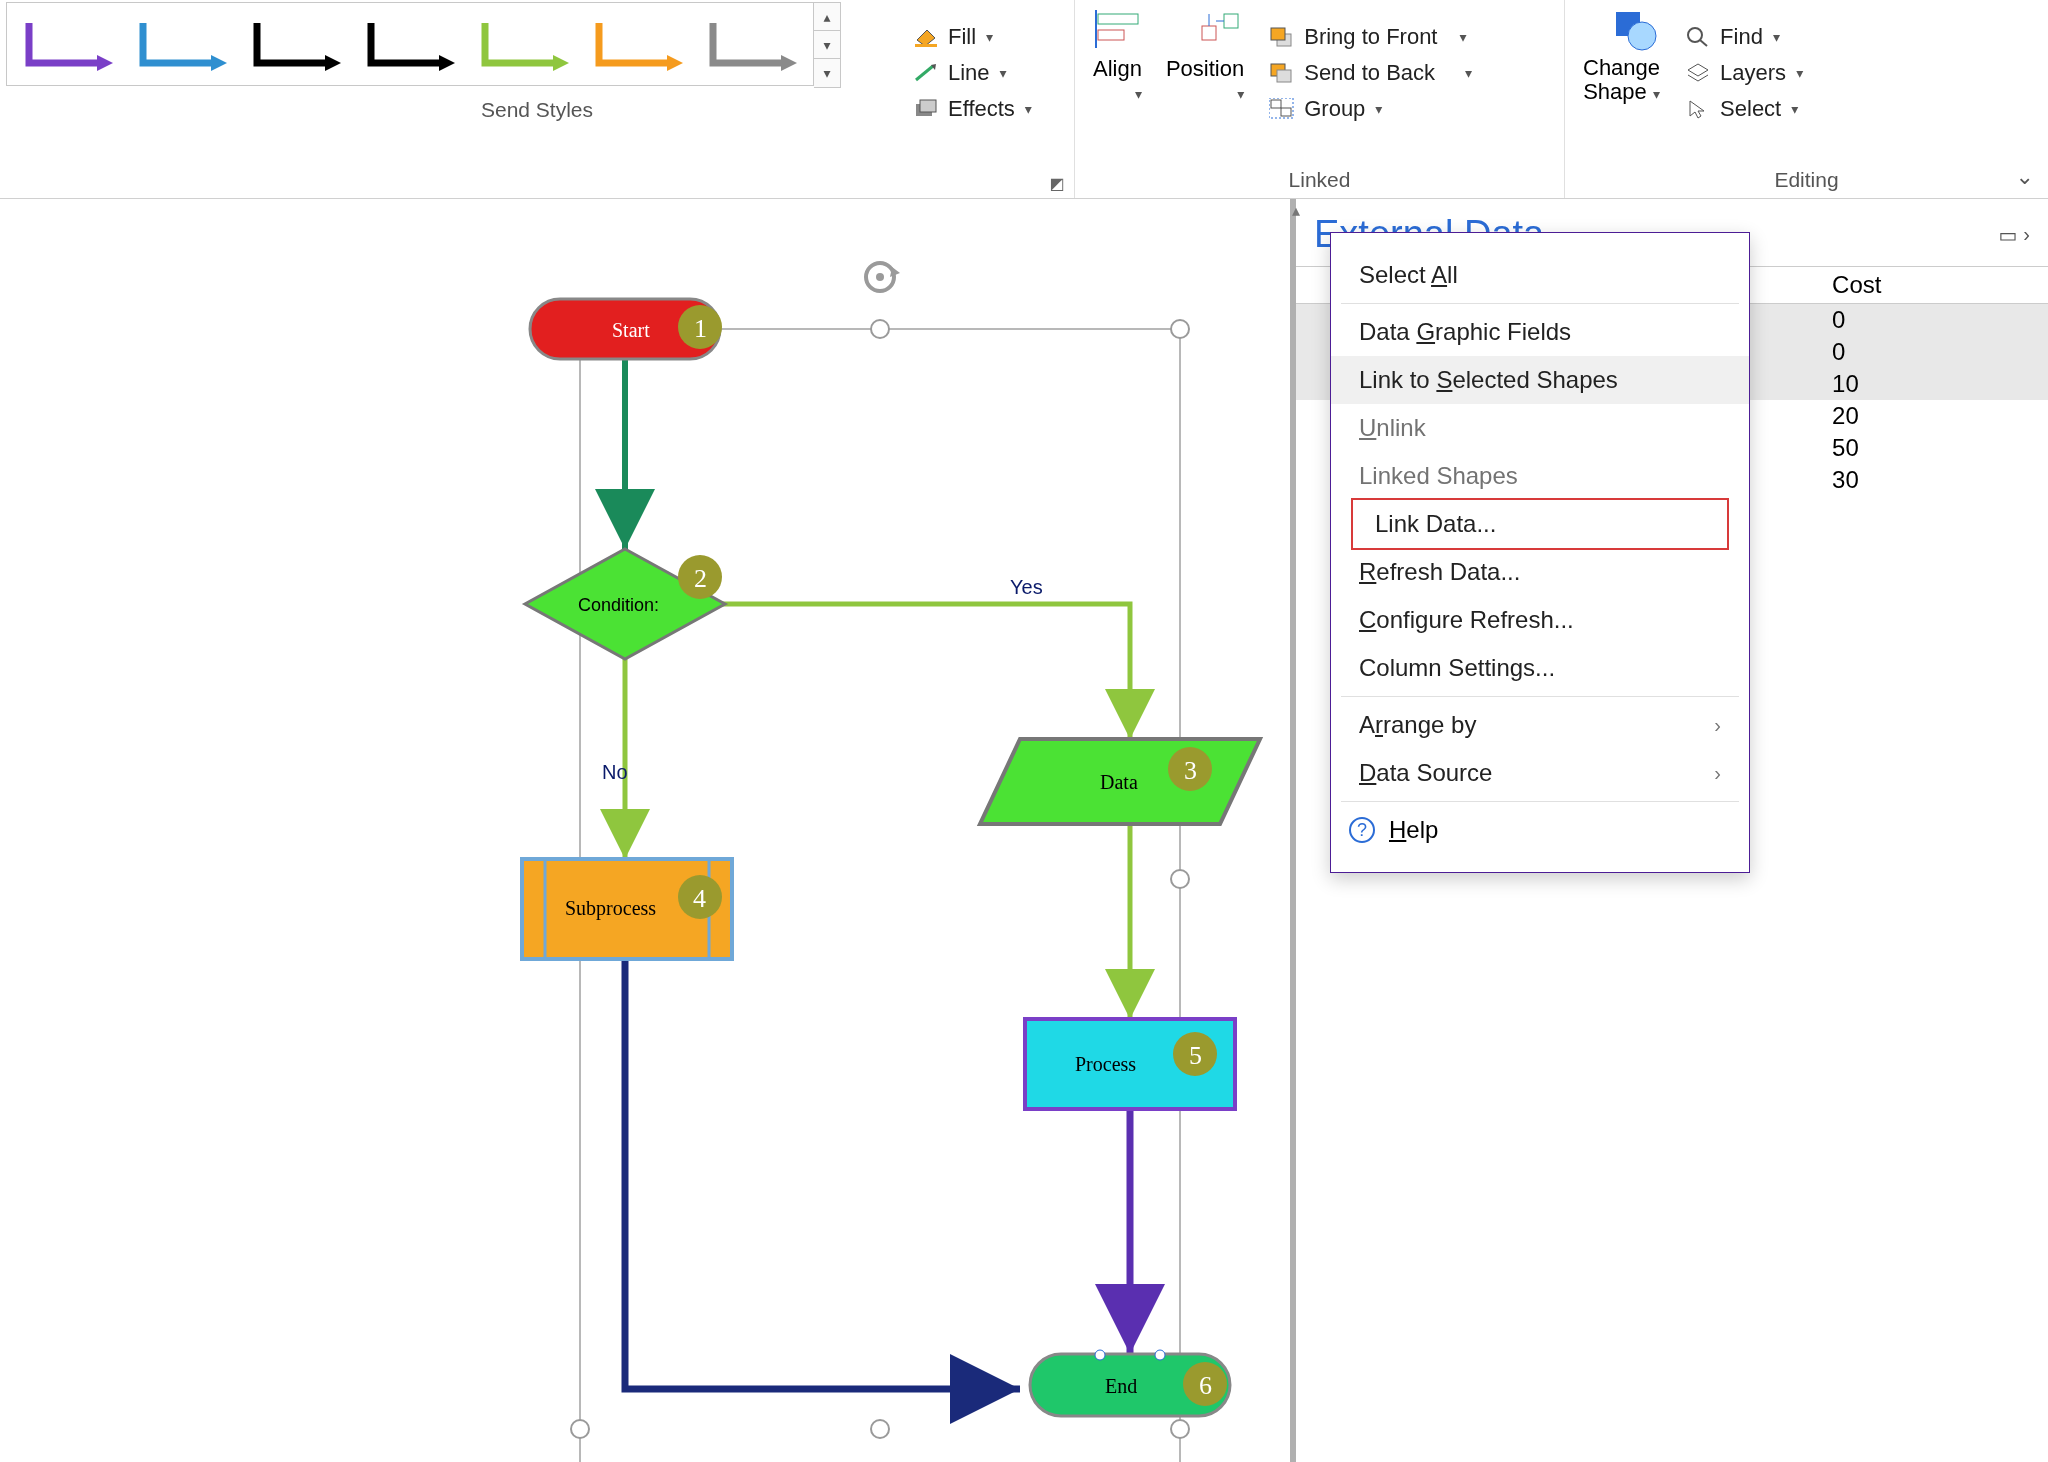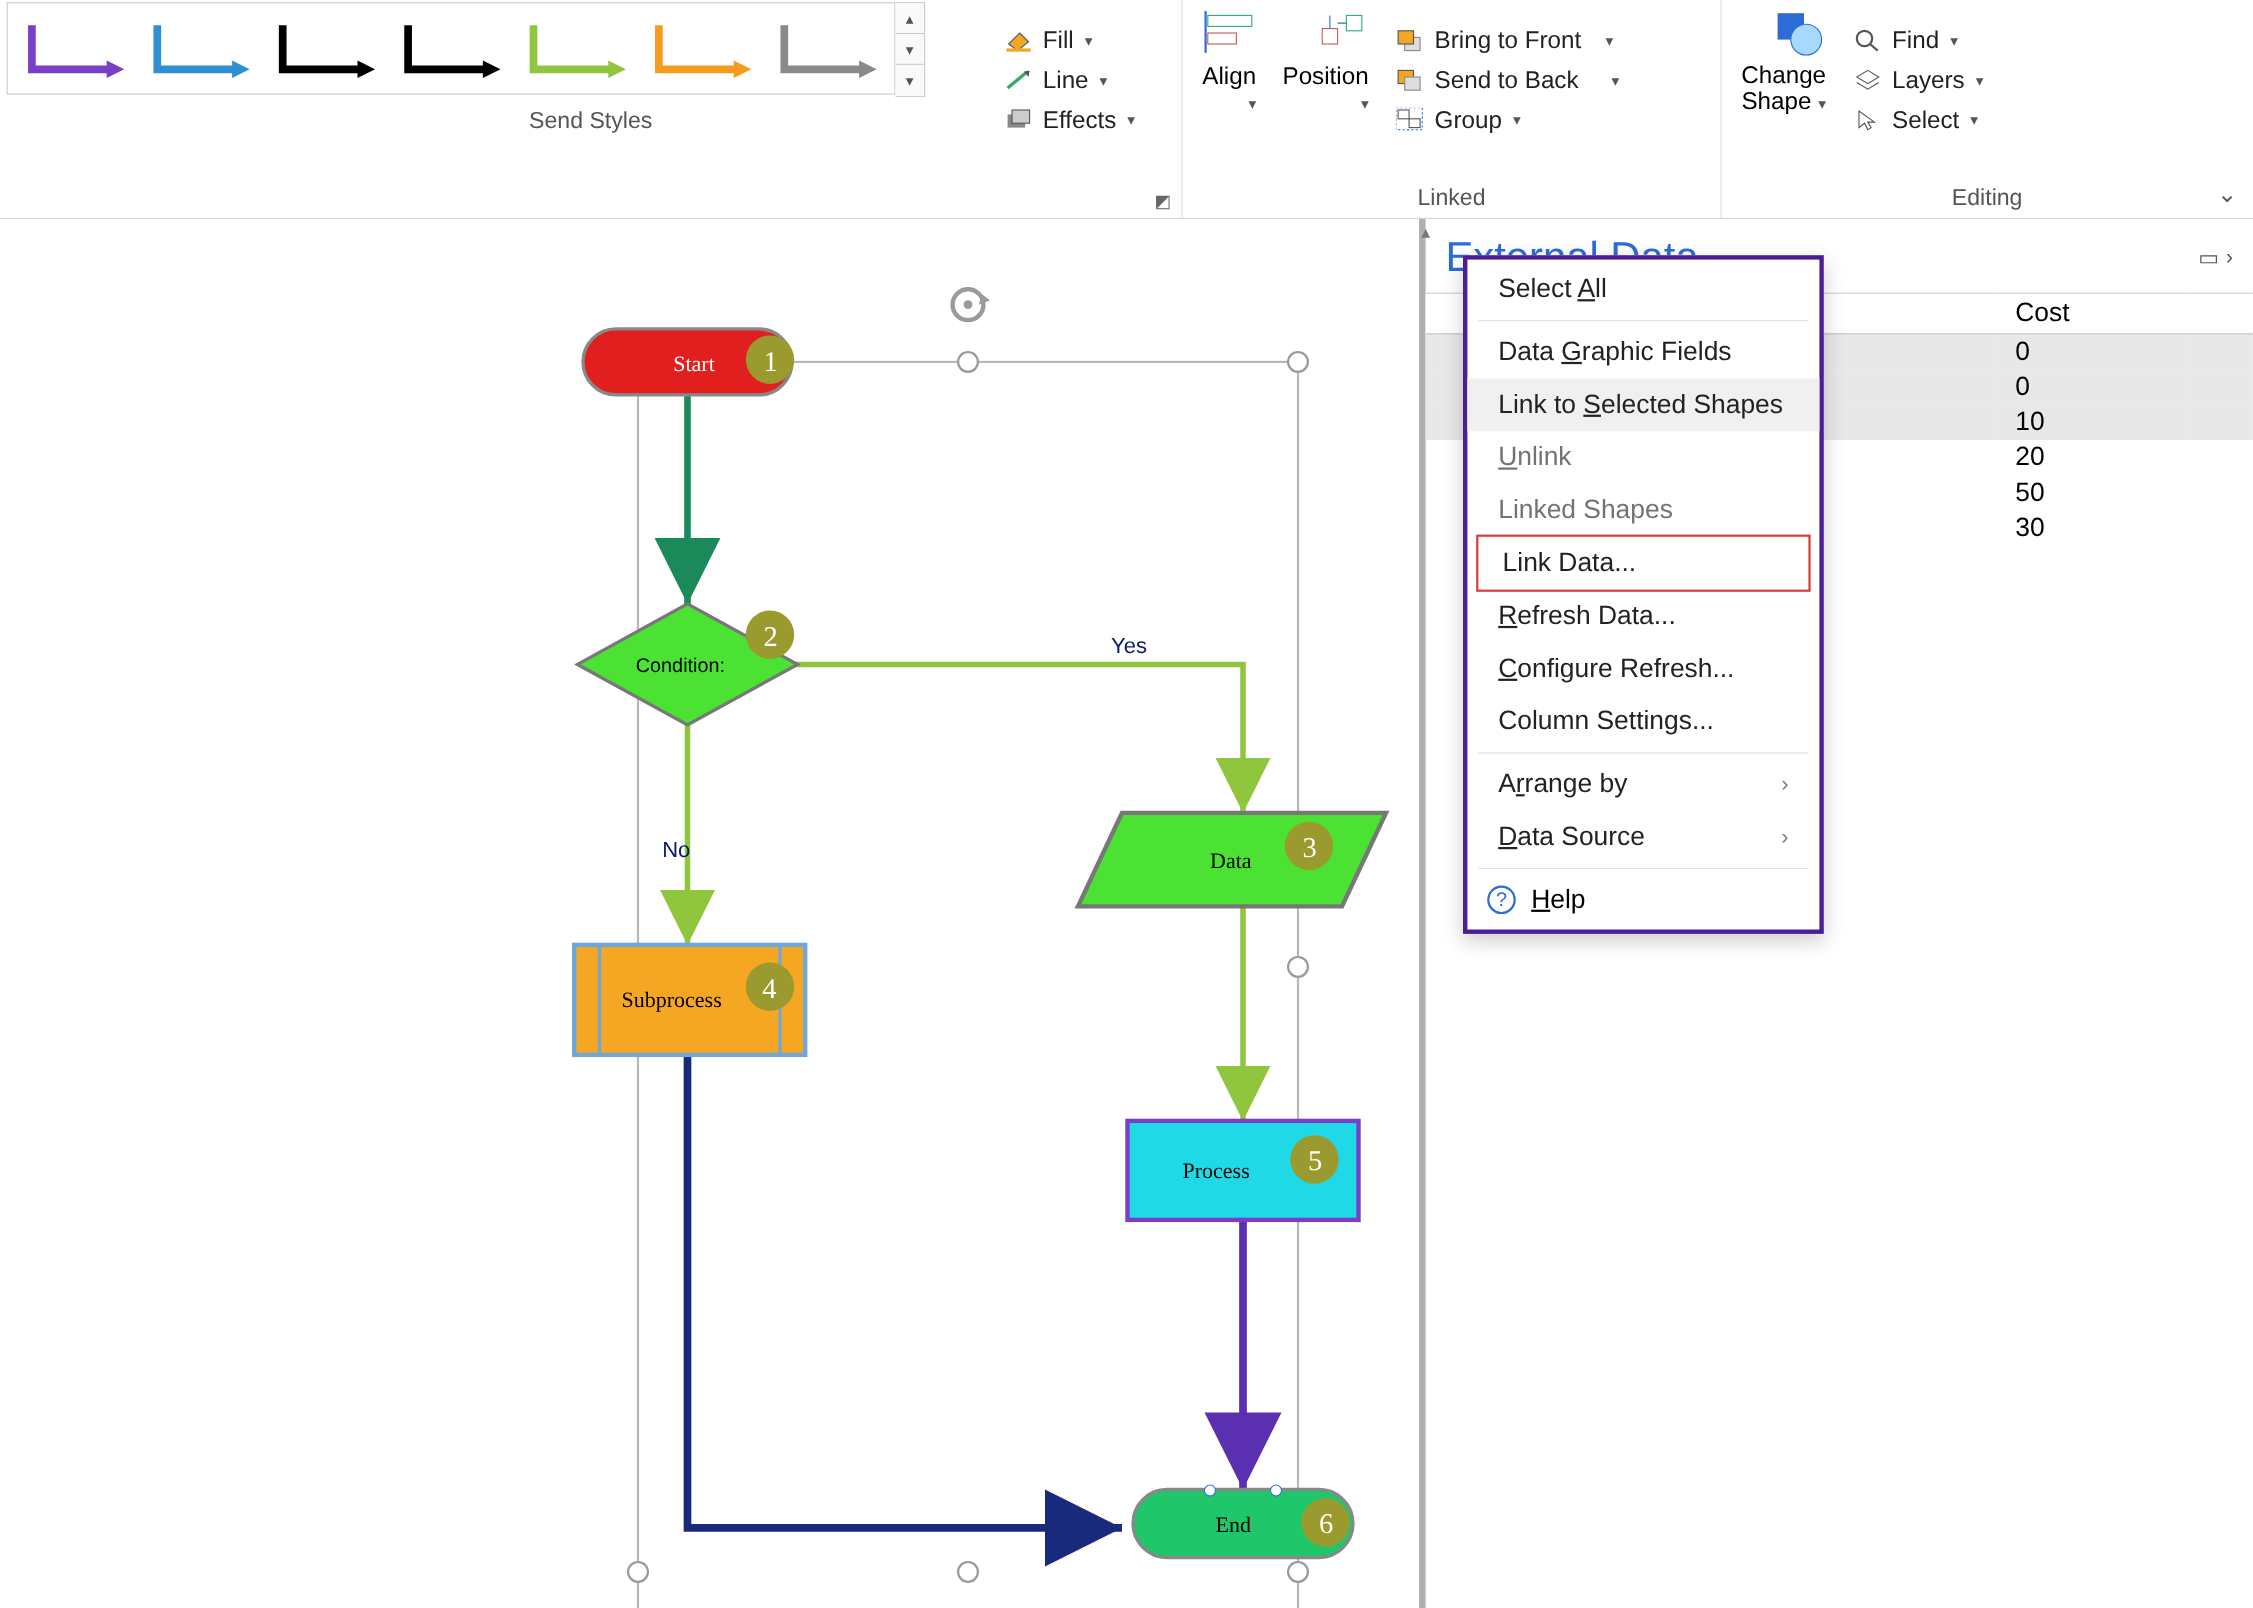--- a/index.html
+++ b/index.html
@@ -39,28 +39,28 @@
 .panel-collapse { position:absolute; left:-4px; top:2px; font-size:16px; color:#777; }
 .panel-title { color: #2b6cd6; font-size: 38px; padding: 14px 18px 10px 18px; display:flex; align-items:center; justify-content:space-between; }
 .panel-title-icons { font-size: 20px; color:#555; display:flex; gap:6px; align-items:center; }
 .data-table { width: 100%; border-collapse: collapse; font-size: 24px; }
 .data-table th { text-align: left; font-weight: normal; padding: 4px 14px; border-bottom: 1px solid #ccc; border-top:1px solid #ccc; background:#fff; }
 .data-table td { padding: 2px 14px; }
 .row-sel td { background: #e8e8e8; }
 .row-link-col { width: 40px; }
 
 
-.context-menu { position: absolute; left: 1330px; top: 232px; width: 328px; background: #fff; border: 4px solid #4c1d95; box-shadow: 0 6px 18px rgba(0,0,0,.2); font-size: 24px; padding: 3px 0; }
+.context-menu { position: absolute; left: 1330px; top: 232px; width: 420px; background: #fff; border: 1px solid #4c1d95; box-shadow: 0 6px 18px rgba(0,0,0,.2); font-size: 24px; padding: 18px 0; }
 .cm-item { padding: 10px 28px; display:flex; align-items:center; justify-content:space-between; cursor:pointer; color:#222; }
 .cm-item.hover { background: #f0f0f0; }
 .cm-item.disabled { color: #737373; }
 .cm-item u { text-decoration: underline; }
 .cm-sep { height:1px; background:#e0e0e0; margin: 4px 10px; }
 .cm-chev { color:#777; font-size:20px; }
-.cm-highlight { border: 2px solid #d83a3a; margin: -2px 8px; padding: 10px 22px; }
+.cm-highlight { border: 2px solid #d83a3a; margin: -2px 20px; padding: 10px 22px; }
 .cm-help { display:flex; align-items:center; gap:14px; padding:10px 18px; }
 .cm-help .qmark { width:26px; height:26px; border:2px solid #2b6cd6; border-radius:50%; color:#2b6cd6; font-size:18px; display:flex; align-items:center; justify-content:center; }
 
 .ribbon-collapse { position:absolute; right:14px; bottom:8px; font-size:22px; color:#555; }
 
 
 .badge { fill:#9a9a2e; }
 .badge-text { fill:#fff; font-size:26px; font-family: "Segoe UI"; }
 .shape-label { font-size: 20px; font-family:"Segoe UI"; }
 .shape-label-sm { font-size: 18px; }

